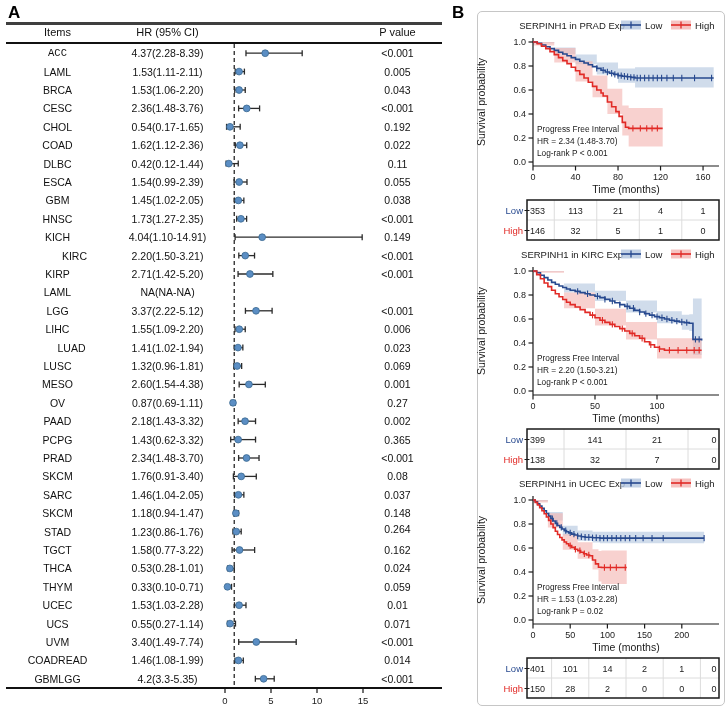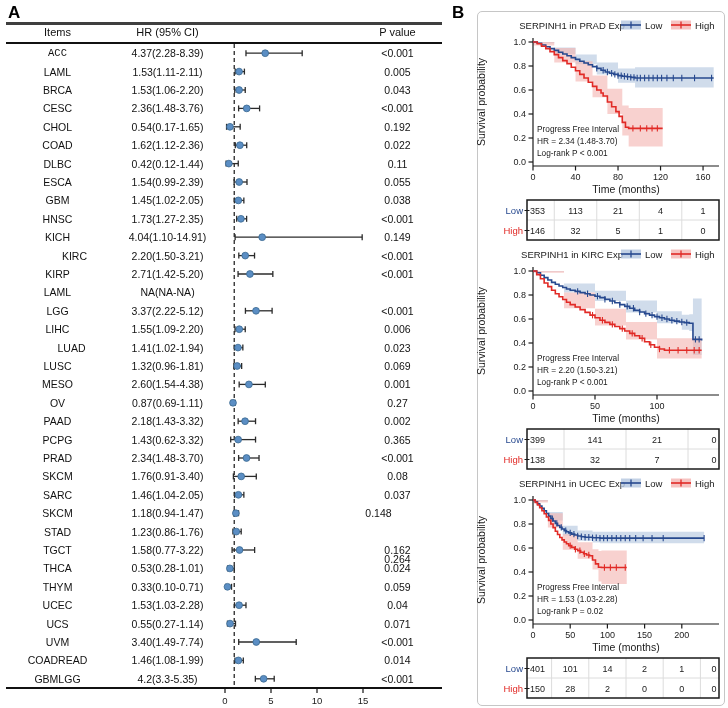--- a/index.html
+++ b/index.html
@@ -105,36 +105,36 @@
         <div class="fr-cell" style="left: 105px; top: 448.8px; width: 125px; height: 18.4px;">2.34(1.48-3.70)</div>
         <div class="fr-cell" style="left: 355px; top: 448.8px; width: 85px; height: 18.4px;">&lt;0.001</div>
         <div class="fr-cell" style="left: 10px; top: 467.2px; width: 95px; height: 18.4px;">SKCM</div>
         <div class="fr-cell" style="left: 105px; top: 467.2px; width: 125px; height: 18.4px;">1.76(0.91-3.40)</div>
         <div class="fr-cell" style="left: 355px; top: 467.2px; width: 85px; height: 18.4px;">0.08</div>
         <div class="fr-cell" style="left: 10px; top: 485.6px; width: 95px; height: 18.4px;">SARC</div>
         <div class="fr-cell" style="left: 105px; top: 485.6px; width: 125px; height: 18.4px;">1.46(1.04-2.05)</div>
         <div class="fr-cell" style="left: 355px; top: 485.6px; width: 85px; height: 18.4px;">0.037</div>
         <div class="fr-cell" style="left: 10px; top: 504px; width: 95px; height: 18.4px;">SKCM</div>
         <div class="fr-cell" style="left: 105px; top: 504px; width: 125px; height: 18.4px;">1.18(0.94-1.47)</div>
-        <div class="fr-cell" style="left: 336px; top: 504px; width: 85px; height: 18.4px;">0.148</div>
+        <div class="fr-cell" style="left: 355px; top: 504px; width: 85px; height: 18.4px;">0.148</div>
         <div class="fr-cell" style="left: 10px; top: 522.4px; width: 95px; height: 18.4px;">STAD</div>
         <div class="fr-cell" style="left: 105px; top: 522.4px; width: 125px; height: 18.4px;">1.23(0.86-1.76)</div>
-        <div class="fr-cell" style="left: 355px; top: 550px; width: 85px; height: 18.4px;">0.264</div>
+        <div class="fr-cell" style="left: 355px; top: 520px; width: 85px; height: 18.4px;">0.264</div>
         <div class="fr-cell" style="left: 10px; top: 540.8px; width: 95px; height: 18.4px;">TGCT</div>
         <div class="fr-cell" style="left: 105px; top: 540.8px; width: 125px; height: 18.4px;">1.58(0.77-3.22)</div>
         <div class="fr-cell" style="left: 355px; top: 540.8px; width: 85px; height: 18.4px;">0.162</div>
         <div class="fr-cell" style="left: 10px; top: 559.2px; width: 95px; height: 18.4px;">THCA</div>
         <div class="fr-cell" style="left: 105px; top: 559.2px; width: 125px; height: 18.4px;">0.53(0.28-1.01)</div>
         <div class="fr-cell" style="left: 355px; top: 559.2px; width: 85px; height: 18.4px;">0.024</div>
         <div class="fr-cell" style="left: 10px; top: 577.6px; width: 95px; height: 18.4px;">THYM</div>
         <div class="fr-cell" style="left: 105px; top: 577.6px; width: 125px; height: 18.4px;">0.33(0.10-0.71)</div>
         <div class="fr-cell" style="left: 355px; top: 577.6px; width: 85px; height: 18.4px;">0.059</div>
         <div class="fr-cell" style="left: 10px; top: 596px; width: 95px; height: 18.4px;">UCEC</div>
         <div class="fr-cell" style="left: 105px; top: 596px; width: 125px; height: 18.4px;">1.53(1.03-2.28)</div>
-        <div class="fr-cell" style="left: 355px; top: 596px; width: 85px; height: 18.4px;">0.04</div>
+        <div class="fr-cell" style="left: 355px; top: 596px; width: 85px; height: 18.4px;">0.01</div>
         <div class="fr-cell" style="left: 10px; top: 614.4px; width: 95px; height: 18.4px;">UCS</div>
         <div class="fr-cell" style="left: 105px; top: 614.4px; width: 125px; height: 18.4px;">0.55(0.27-1.14)</div>
         <div class="fr-cell" style="left: 355px; top: 614.4px; width: 85px; height: 18.4px;">0.071</div>
         <div class="fr-cell" style="left: 10px; top: 632.8px; width: 95px; height: 18.4px;">UVM</div>
         <div class="fr-cell" style="left: 105px; top: 632.8px; width: 125px; height: 18.4px;">3.40(1.49-7.74)</div>
         <div class="fr-cell" style="left: 355px; top: 632.8px; width: 85px; height: 18.4px;">&lt;0.001</div>
         <div class="fr-cell" style="left: 10px; top: 651.2px; width: 95px; height: 18.4px;">COADREAD</div>
         <div class="fr-cell" style="left: 105px; top: 651.2px; width: 125px; height: 18.4px;">1.46(1.08-1.99)</div>
         <div class="fr-cell" style="left: 355px; top: 651.2px; width: 85px; height: 18.4px;">0.014</div>
         <div class="fr-cell" style="left: 10px; top: 669.6px; width: 95px; height: 18.4px;">GBMLGG</div>

